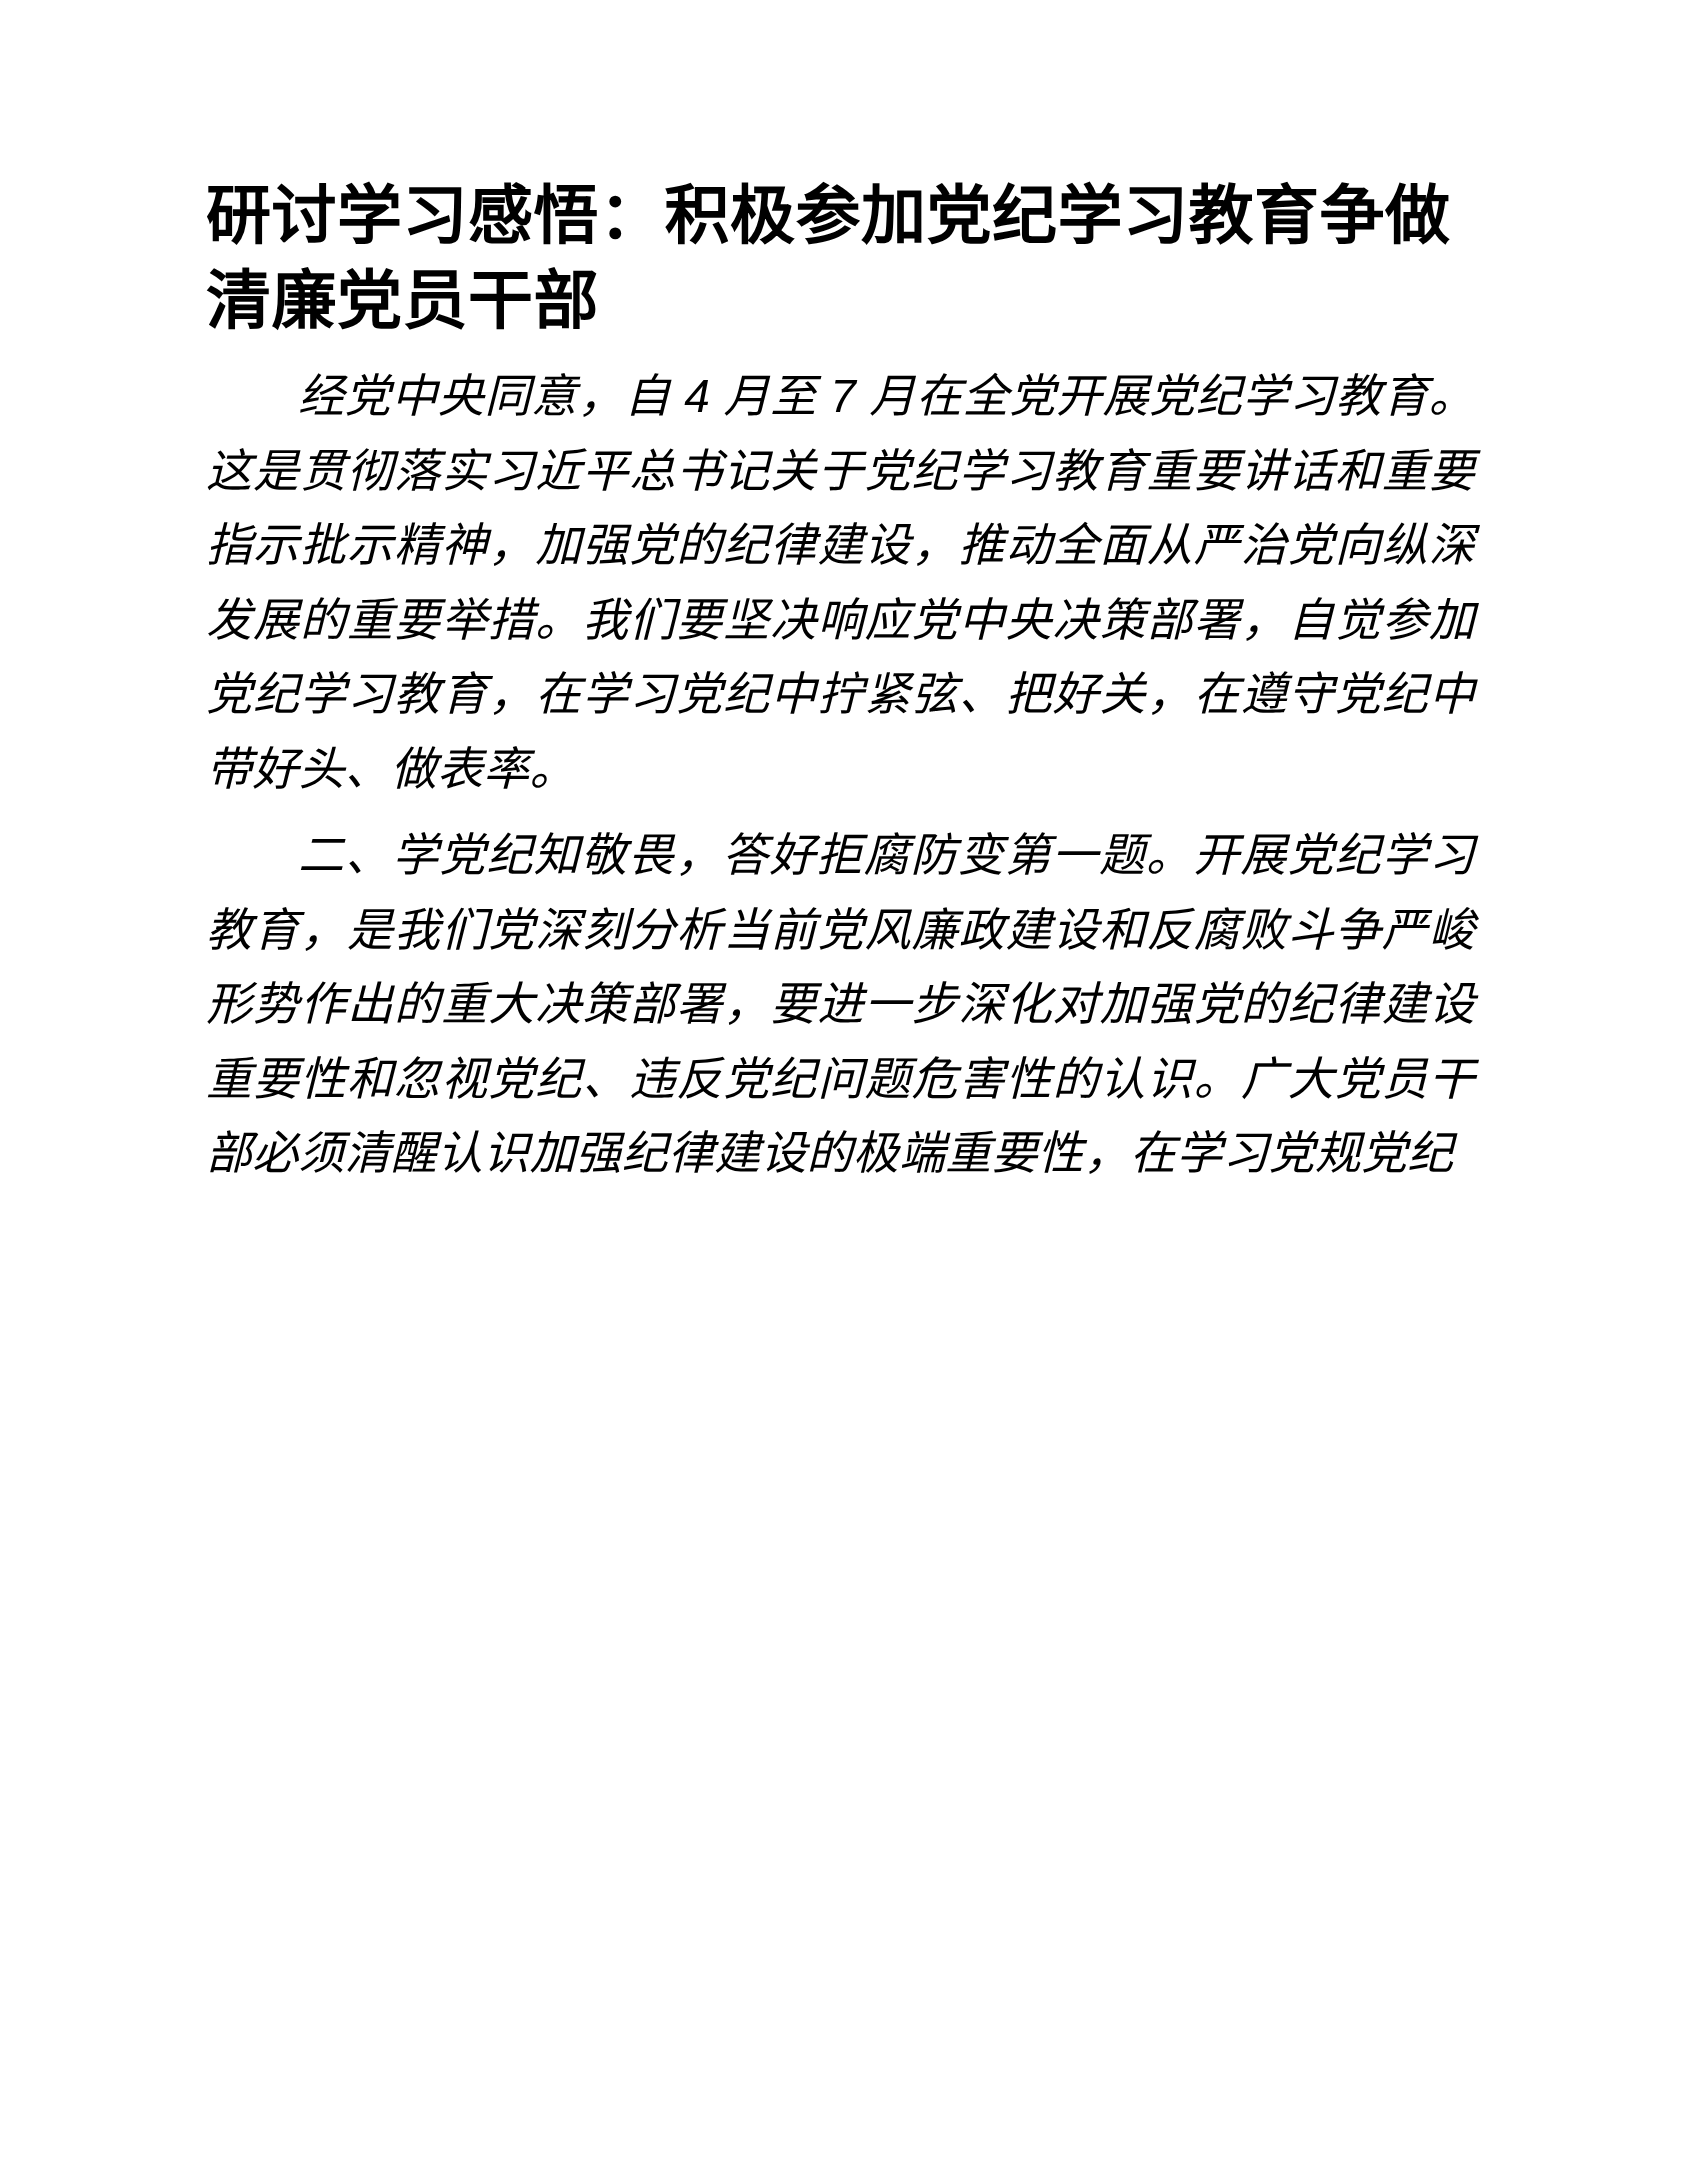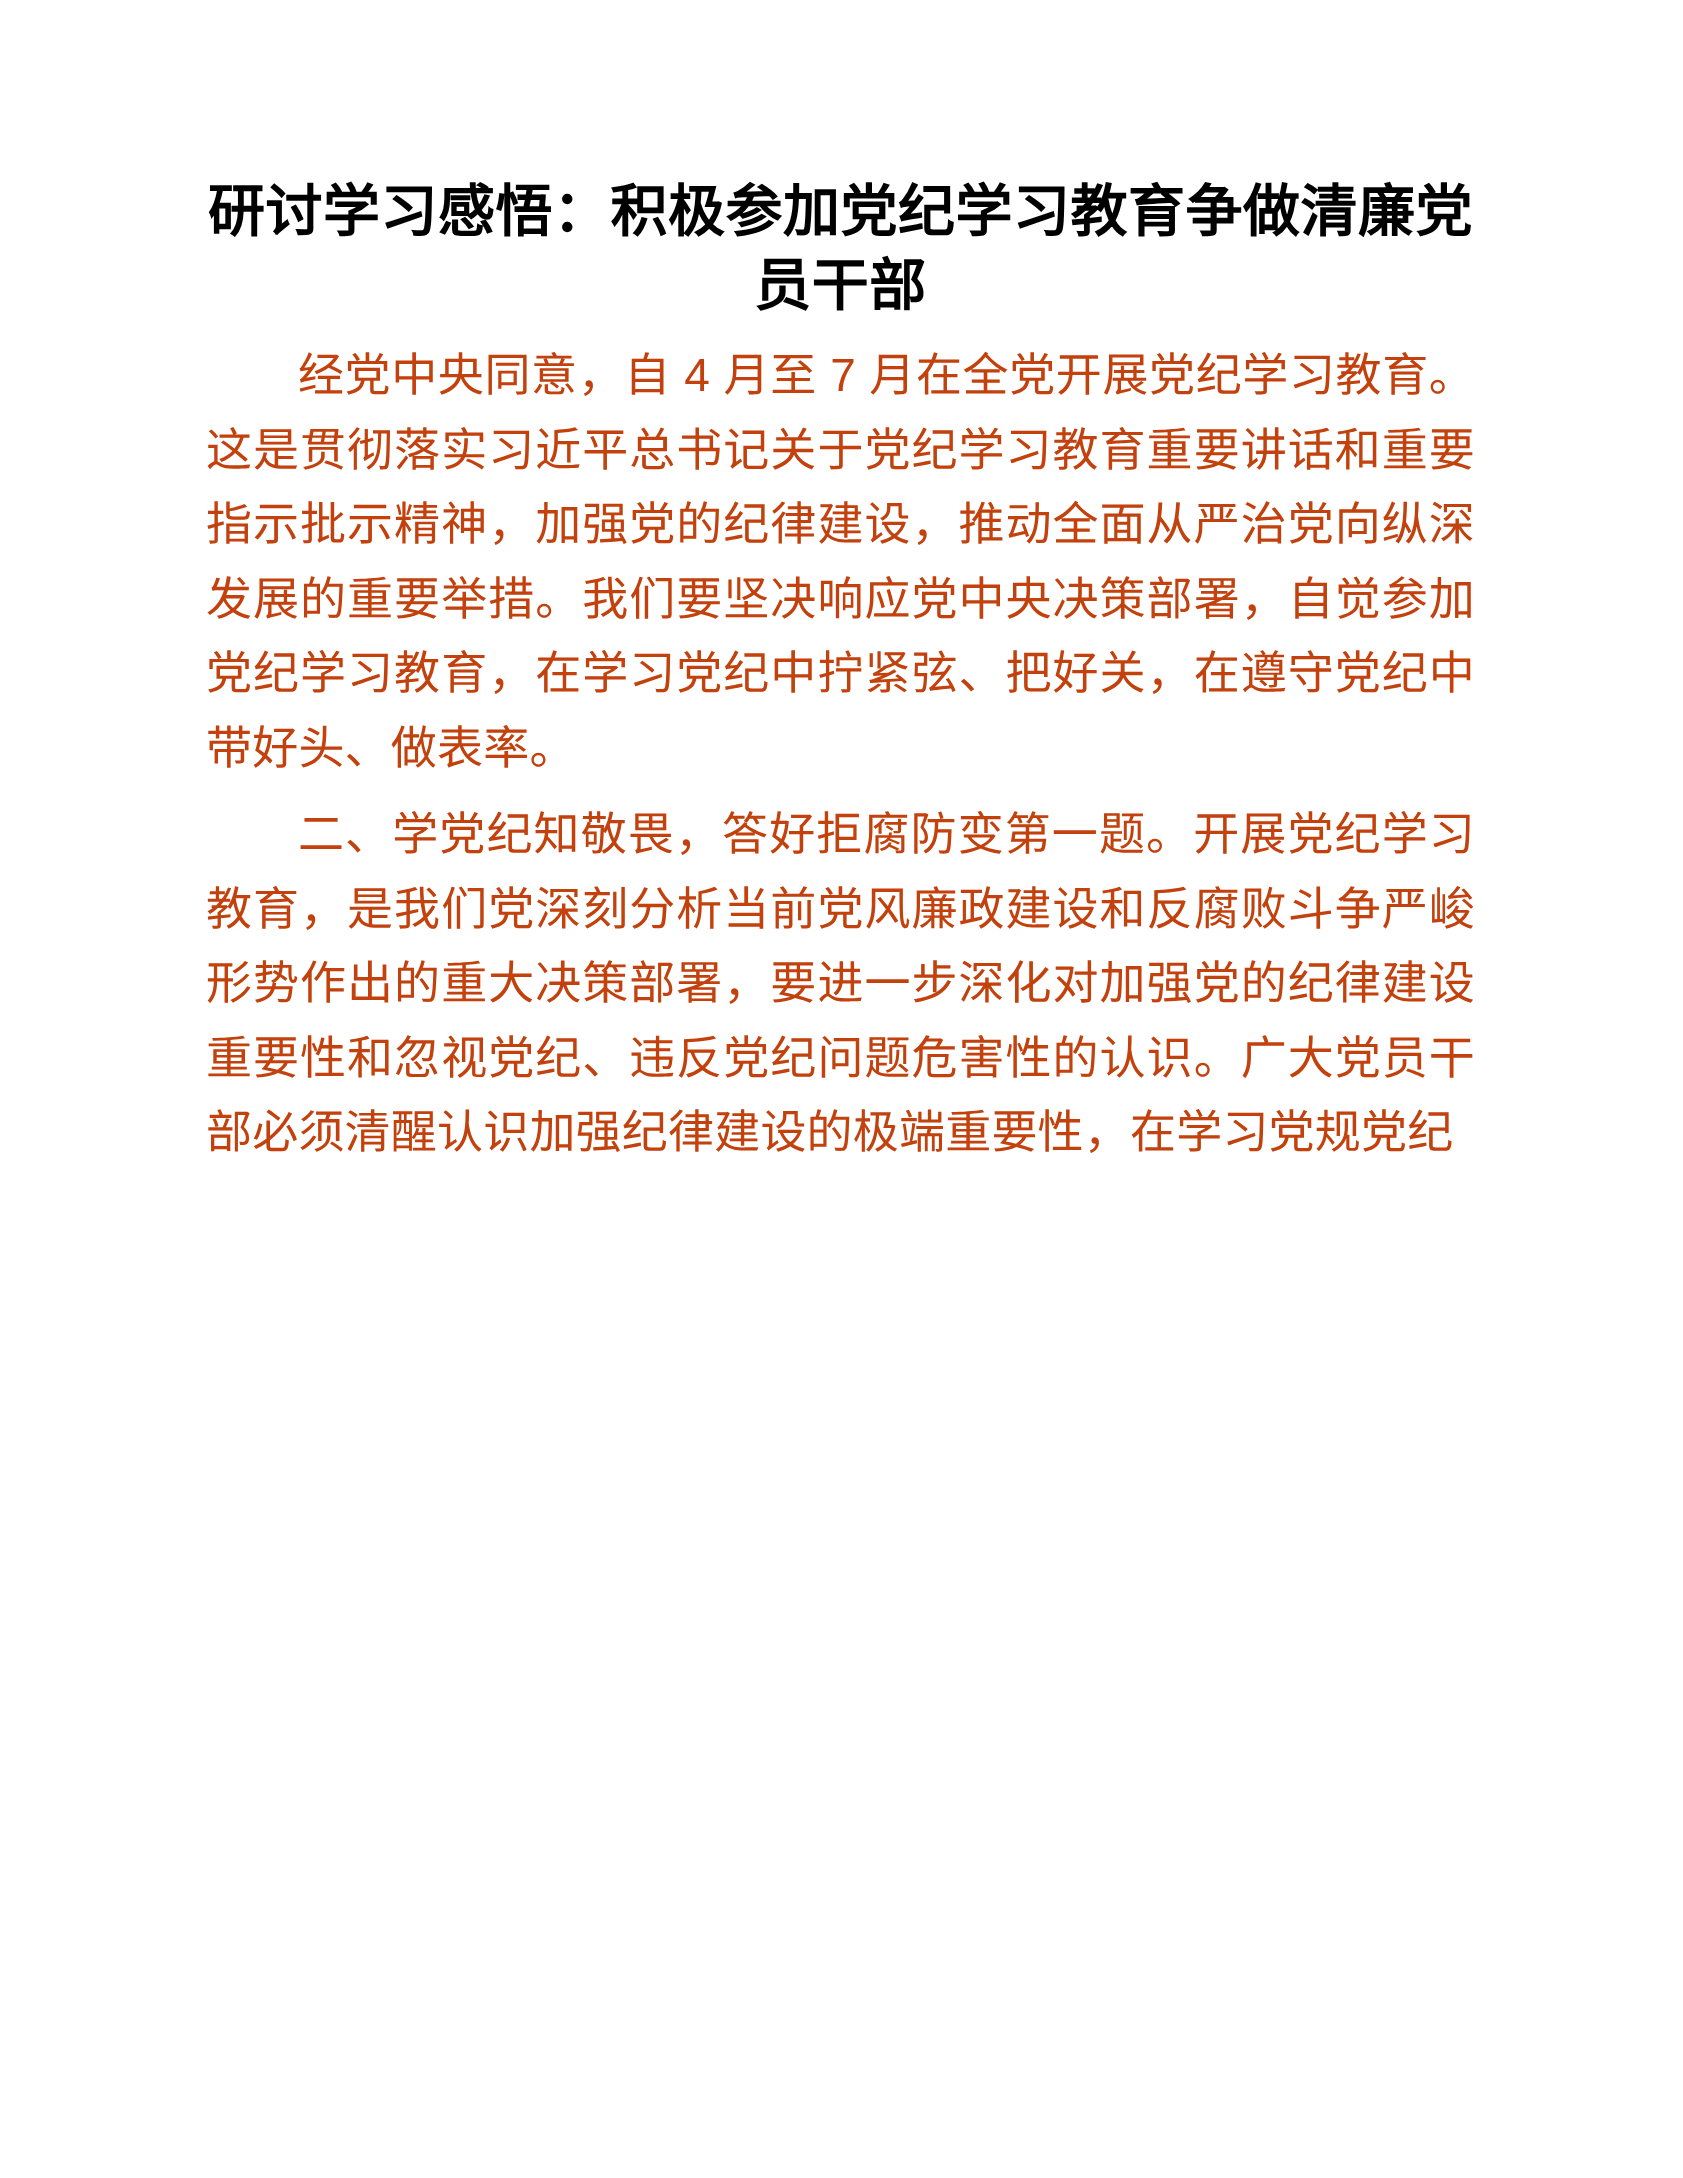--- a/index.html
+++ b/index.html
@@ -19,39 +19,39 @@
     font-family: "Liberation Sans", "DejaVu Sans", sans-serif;
     color: #000000;
   }
   .content {
     position: absolute;
     left: 206px;
     top: 174px;
     width: 1269px;
   }
   .doc-title {
-    font-size: 57px;
+    font-size: 65px;
     line-height: 1.30;
     font-weight: 700;
-    text-align: center;
     letter-spacing: 0.5px;
     margin: 0 0 16px 0;
     color: #000000;
   }
   .para {
     font-size: 46px;
     line-height: 1.62;
     text-align: justify;
     text-justify: inter-character;
     text-align-last: left;
     margin: 0 0 12px 0;
     text-indent: 2em;
     letter-spacing: 0.2px;
-    color: #c2410c;
+    color: #000000;
     word-break: break-all;
+    font-style: italic;
   }
   .para:last-child {
     margin-bottom: 0;
   }
 </style>
 </head>
 <body>
 
 <div class="page">
   <div class="content">

